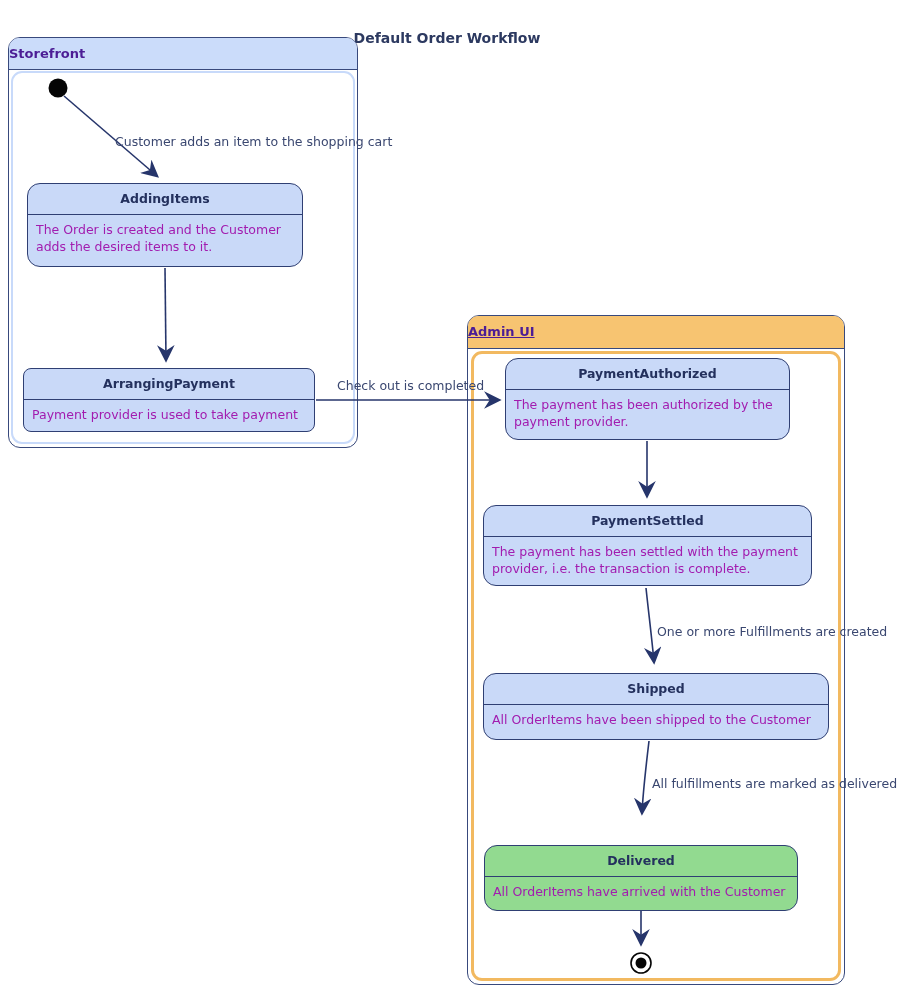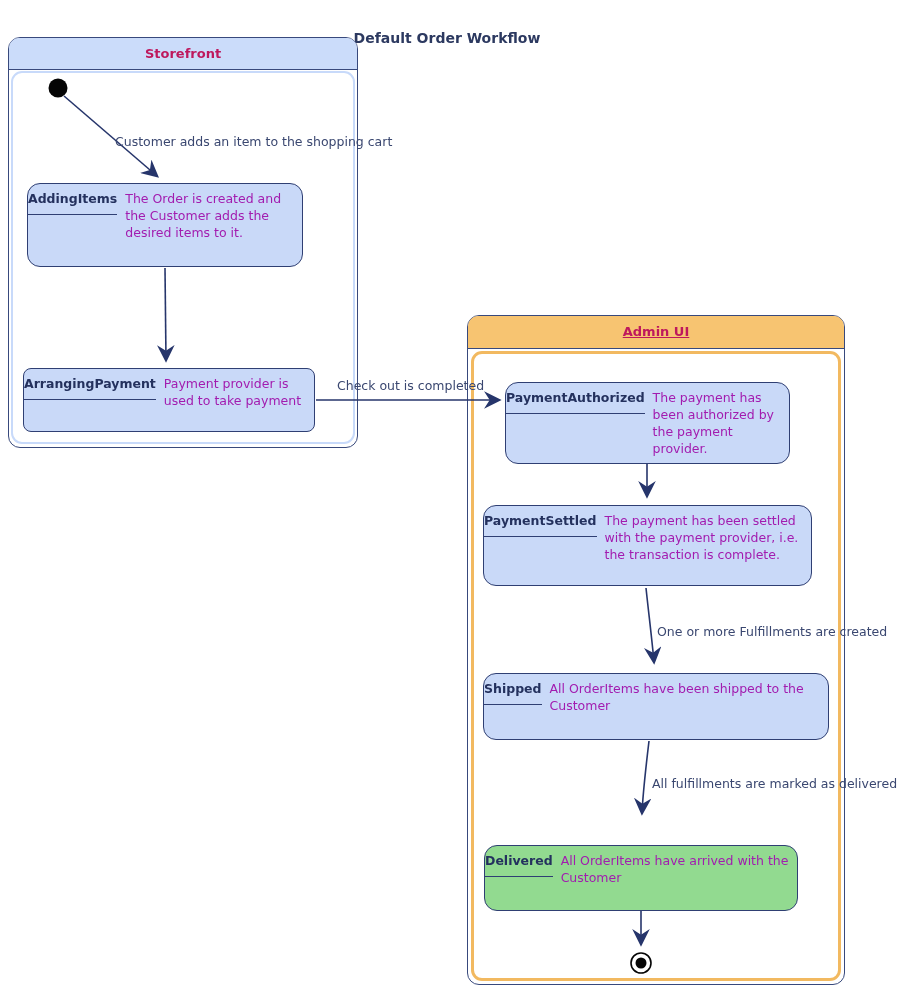--- a/index.html
+++ b/index.html
@@ -10,34 +10,34 @@
   .title{
     position:absolute;left:0;top:6px;width:894px;text-align:center;
     font-size:14px;font-weight:bold;color:#2c3960;margin-top:24px;
   }
   
   .container{
     position:absolute;border:1.5px solid #38497c;border-radius:12px;background:#ffffff;
     box-sizing:border-box;
   }
   .container-header{
-    height:31px;line-height:31px;text-align:center;font-weight:bold;font-size:13px;
-    color:#be185d;border-bottom:1.5px solid #38497c;border-radius:10px 10px 0 0;
+    height:31px;line-height:31px;font-weight:bold;font-size:13px;
+    color:#4c1d95;border-bottom:1.5px solid #38497c;border-radius:10px 10px 0 0;
   }
   .container-header.blue{background:#cbdcfa;}
   .container-header.orange{background:#f7c471;text-decoration:underline;}
   .container-inner{
     position:absolute;border-radius:11px;background:#ffffff;box-sizing:border-box;
   }
   .container-inner.blue{border:2px solid #c8dafa;}
   .container-inner.orange{border:3px solid #f2b960;}
   
   .state{
     position:absolute;border:1.5px solid #2f3f73;border-radius:13px;background:#c9d9f8;
-    box-sizing:border-box;z-index:4;display:flex;flex-direction:row;
+    box-sizing:border-box;z-index:4;display:flex;flex-direction:column;
   }
   .state.green{background:#92da90;}
   .state-name{
     height:30px;line-height:30px;text-align:center;font-weight:bold;font-size:12.5px;
     color:#24315e;border-bottom:1px solid #2f3f73;flex:0 0 auto;
   }
   .state-desc{
     padding:6px 7px 4px 8px;font-size:12.5px;line-height:1.36;color:#a21caf;flex:1 1 auto;
   }
   
@@ -84,21 +84,21 @@
   <div class="state" style="left:27px;top:183px;width:276px;height:84px;">
     <div class="state-name">AddingItems</div>
     <div class="state-desc">The Order is created and the Customer adds the desired items to it.</div>
   </div>
 
   <div class="state" style="left:23px;top:368px;width:292px;height:64px;border-radius:8px;">
     <div class="state-name">ArrangingPayment</div>
     <div class="state-desc">Payment provider is used to take payment</div>
   </div>
 
-  <div class="state" style="left:505px;top:358px;width:285px;height:82px;margin-top:24px;">
+  <div class="state" style="left:505px;top:358px;width:285px;height:82px;">
     <div class="state-name">PaymentAuthorized</div>
     <div class="state-desc">The payment has been authorized by the payment provider.</div>
   </div>
 
   <div class="state" style="left:483px;top:505px;width:329px;height:81px;">
     <div class="state-name">PaymentSettled</div>
     <div class="state-desc">The payment has been settled with the payment provider, i.e. the transaction is complete.</div>
   </div>
 
   <div class="state" style="left:483px;top:673px;width:346px;height:67px;">

